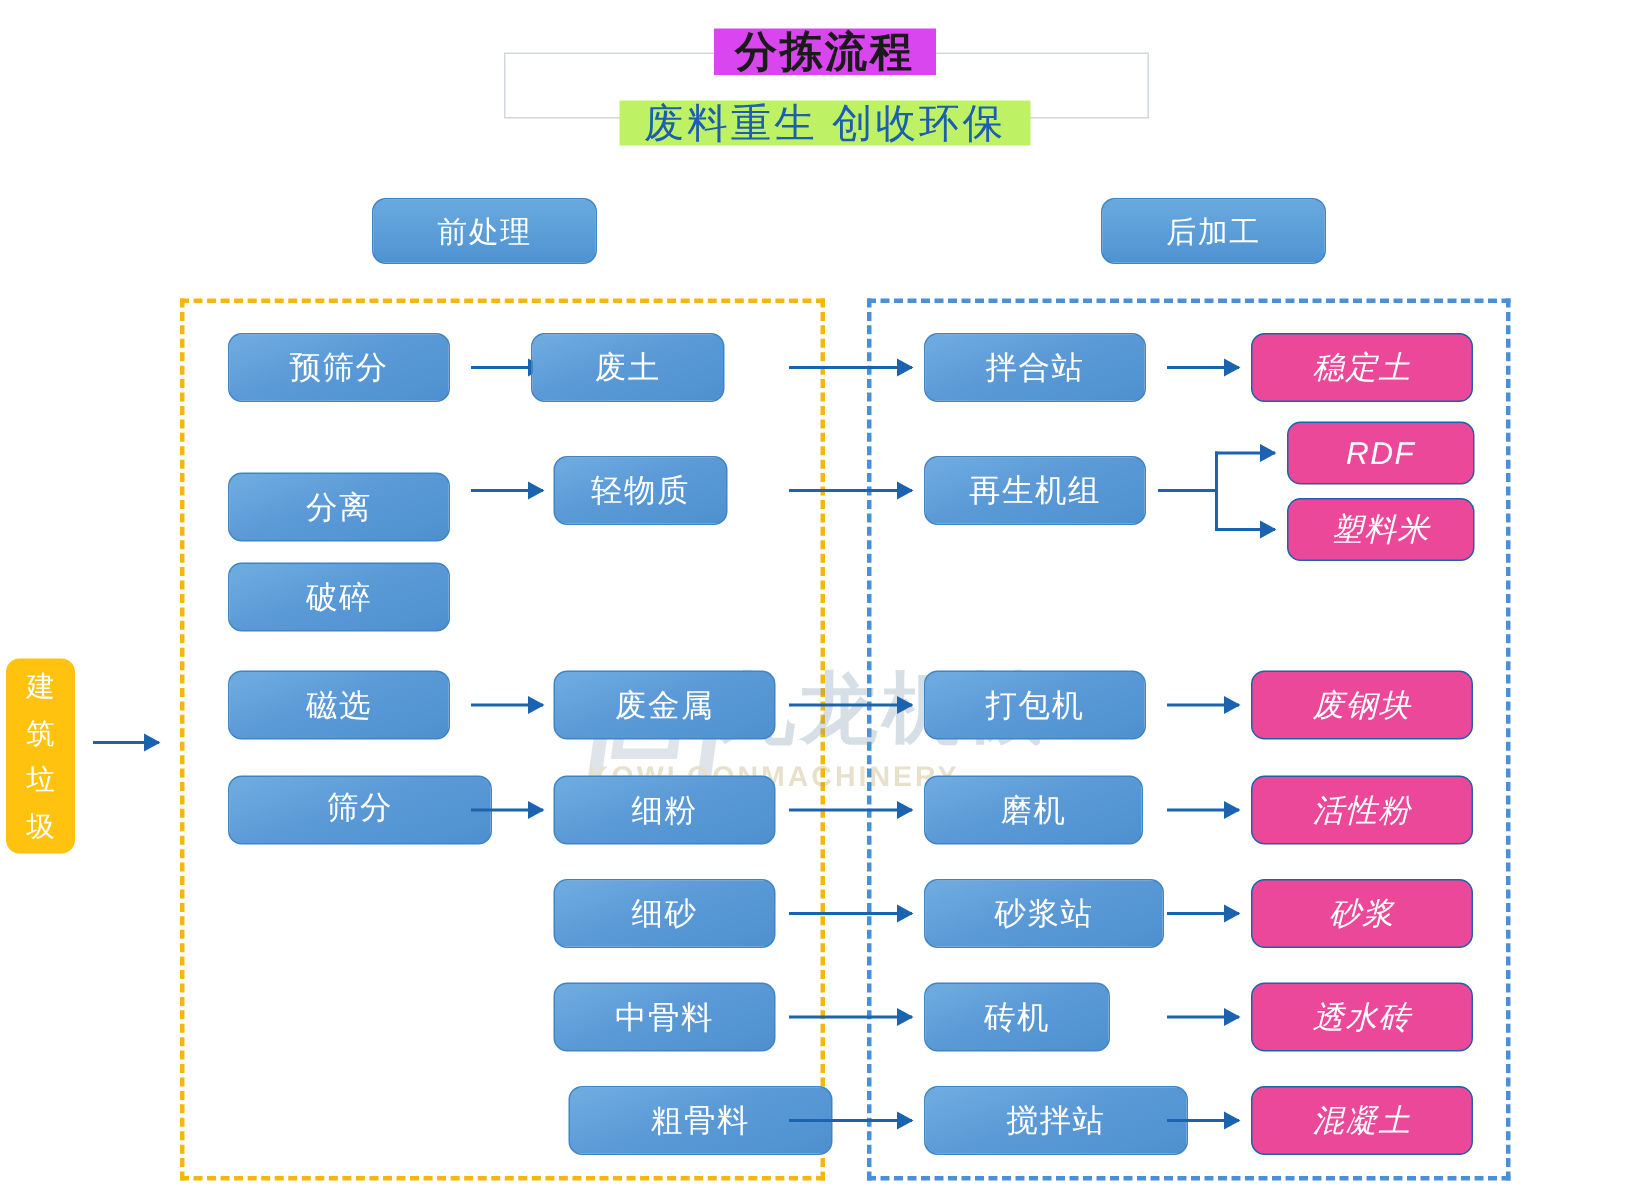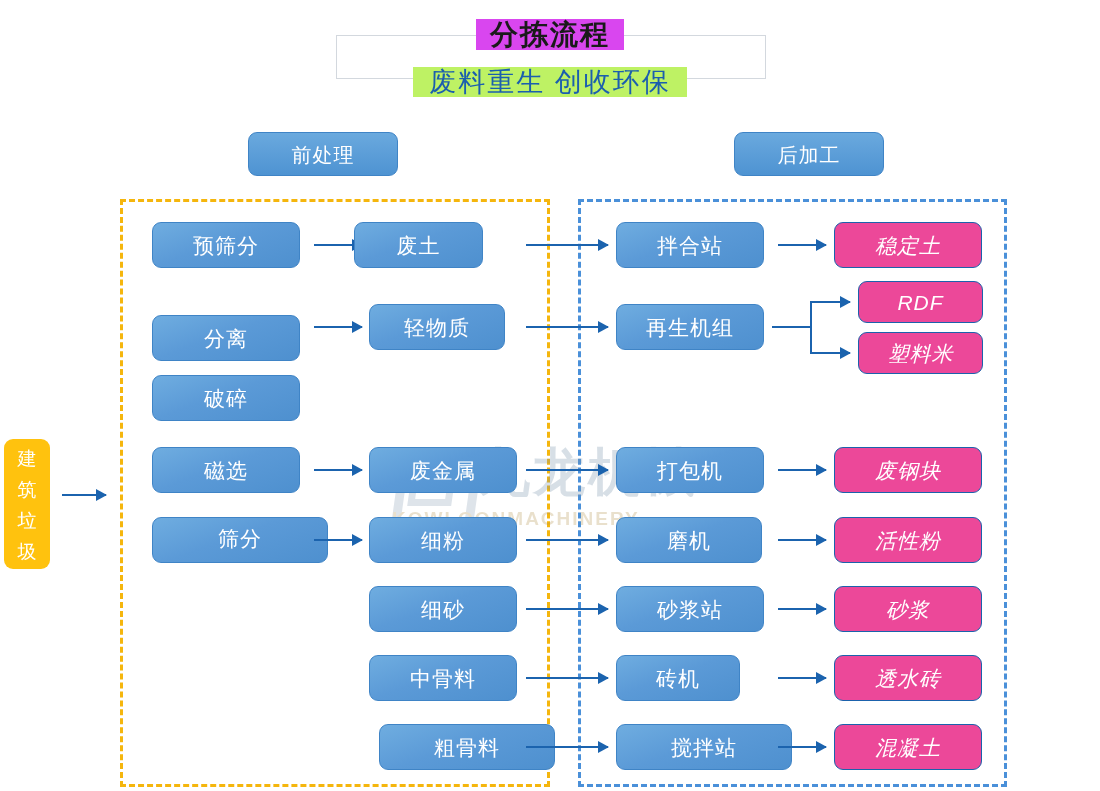--- a/index.html
+++ b/index.html
@@ -236,40 +236,40 @@
   <div class="node light" style="left:152px; top:375px; width:148px;">破碎</div>
   <div class="node light" style="left:152px; top:447px; width:148px;">磁选</div>
   <div class="node light" style="left:152px; top:517px; width:176px;font-family:Liberation Mono, monospace;">筛分</div>
 
   <div class="arrow" style="left:314px; top:244px; width:48px;"></div>
   <div class="arrow" style="left:314px; top:326px; width:48px;"></div>
   <div class="arrow" style="left:314px; top:469px; width:48px;"></div>
   <div class="arrow" style="left:314px; top:539px; width:48px;"></div>
 
   <div class="node light" style="left:354px; top:222px; width:129px;">废土</div>
-  <div class="node light" style="left:369px; top:304px; width:136px;">轻物质</div>
+  <div class="node light" style="left:369px; top:304px; width:116px;">轻物质</div>
   <div class="node light" style="left:369px; top:447px; width:148px;">废金属</div>
   <div class="node light" style="left:369px; top:517px; width:148px;">细粉</div>
   <div class="node light" style="left:369px; top:586px; width:148px;">细砂</div>
   <div class="node light" style="left:369px; top:655px; width:148px;">中骨料</div>
   <div class="node light" style="left:379px; top:724px; width:176px;">粗骨料</div>
 
   <div class="arrow" style="left:526px; top:244px; width:82px;"></div>
   <div class="arrow" style="left:526px; top:326px; width:82px;"></div>
   <div class="arrow" style="left:526px; top:469px; width:82px;"></div>
   <div class="arrow" style="left:526px; top:539px; width:82px;"></div>
   <div class="arrow" style="left:526px; top:608px; width:82px;"></div>
   <div class="arrow" style="left:526px; top:677px; width:82px;"></div>
   <div class="arrow" style="left:526px; top:746px; width:82px;"></div>
 
   <div class="node light" style="left:616px; top:222px; width:148px;">拌合站</div>
   <div class="node light" style="left:616px; top:304px; width:148px;">再生机组</div>
   <div class="node light" style="left:616px; top:447px; width:148px;">打包机</div>
   <div class="node light" style="left:616px; top:517px; width:146px;">磨机</div>
-  <div class="node light" style="left:616px; top:586px; width:148px;">砂浆站</div>
+  <div class="node light" style="left:616px; top:586px; width:160px;">砂浆站</div>
   <div class="node light" style="left:616px; top:655px; width:124px;">砖机</div>
   <div class="node light" style="left:616px; top:724px; width:176px;">搅拌站</div>
 
   <div class="arrow" style="left:778px; top:244px; width:48px;"></div>
   <div class="arrow" style="left:778px; top:469px; width:48px;"></div>
   <div class="arrow" style="left:778px; top:539px; width:48px;"></div>
   <div class="arrow" style="left:778px; top:608px; width:48px;"></div>
   <div class="arrow" style="left:778px; top:677px; width:48px;"></div>
   <div class="arrow" style="left:778px; top:746px; width:48px;"></div>
 

